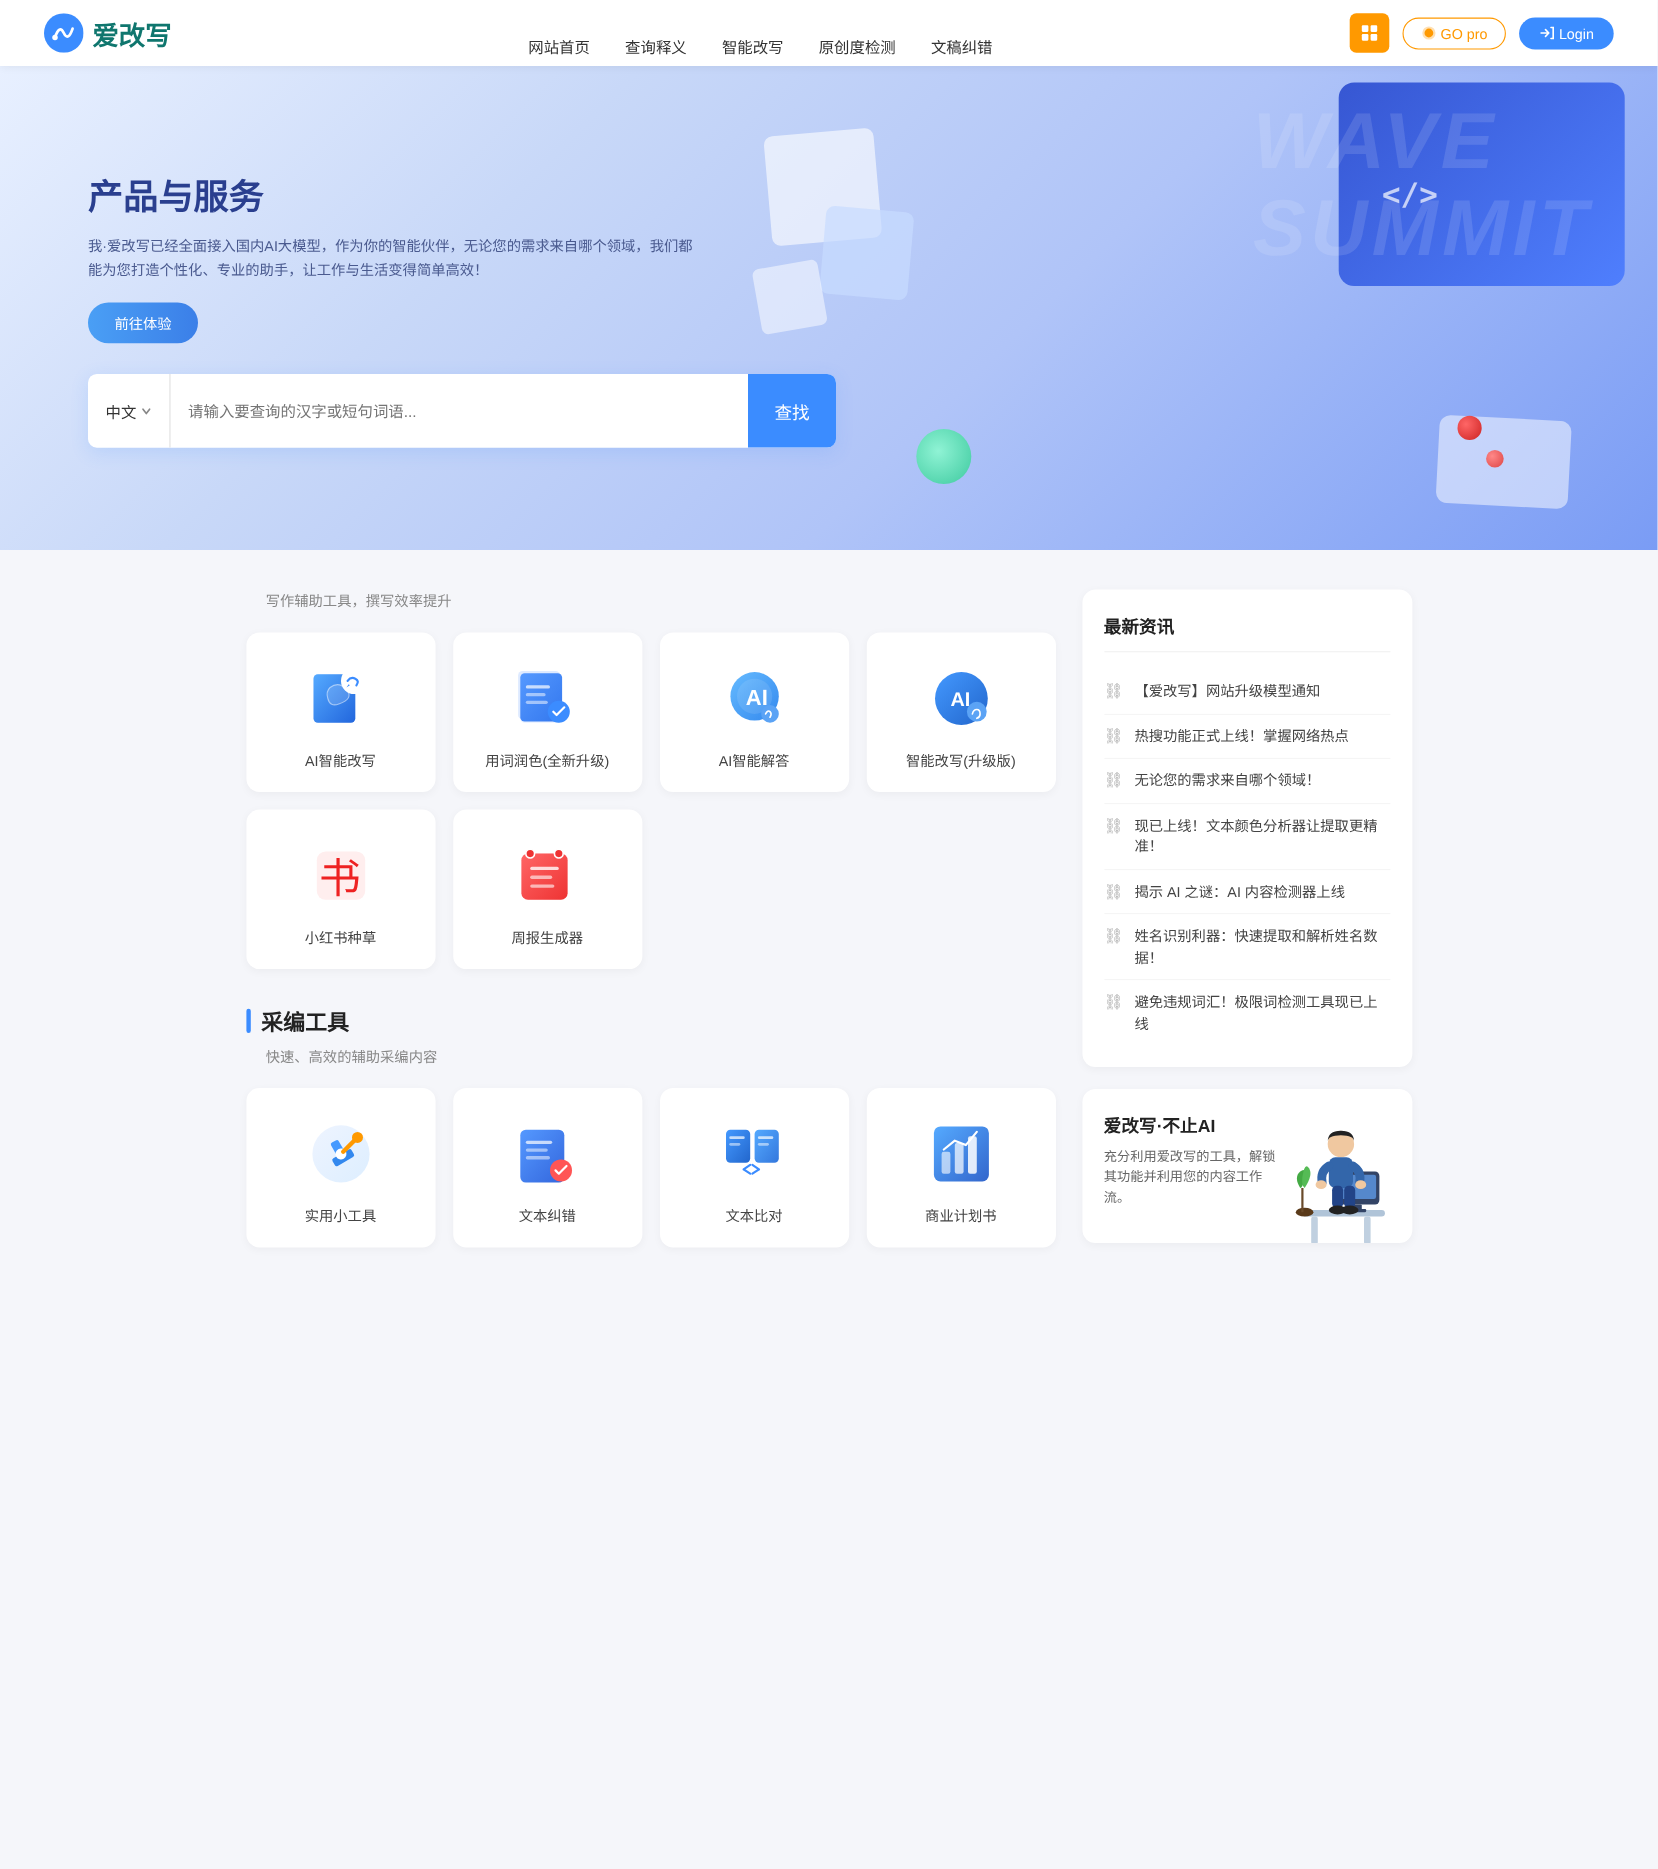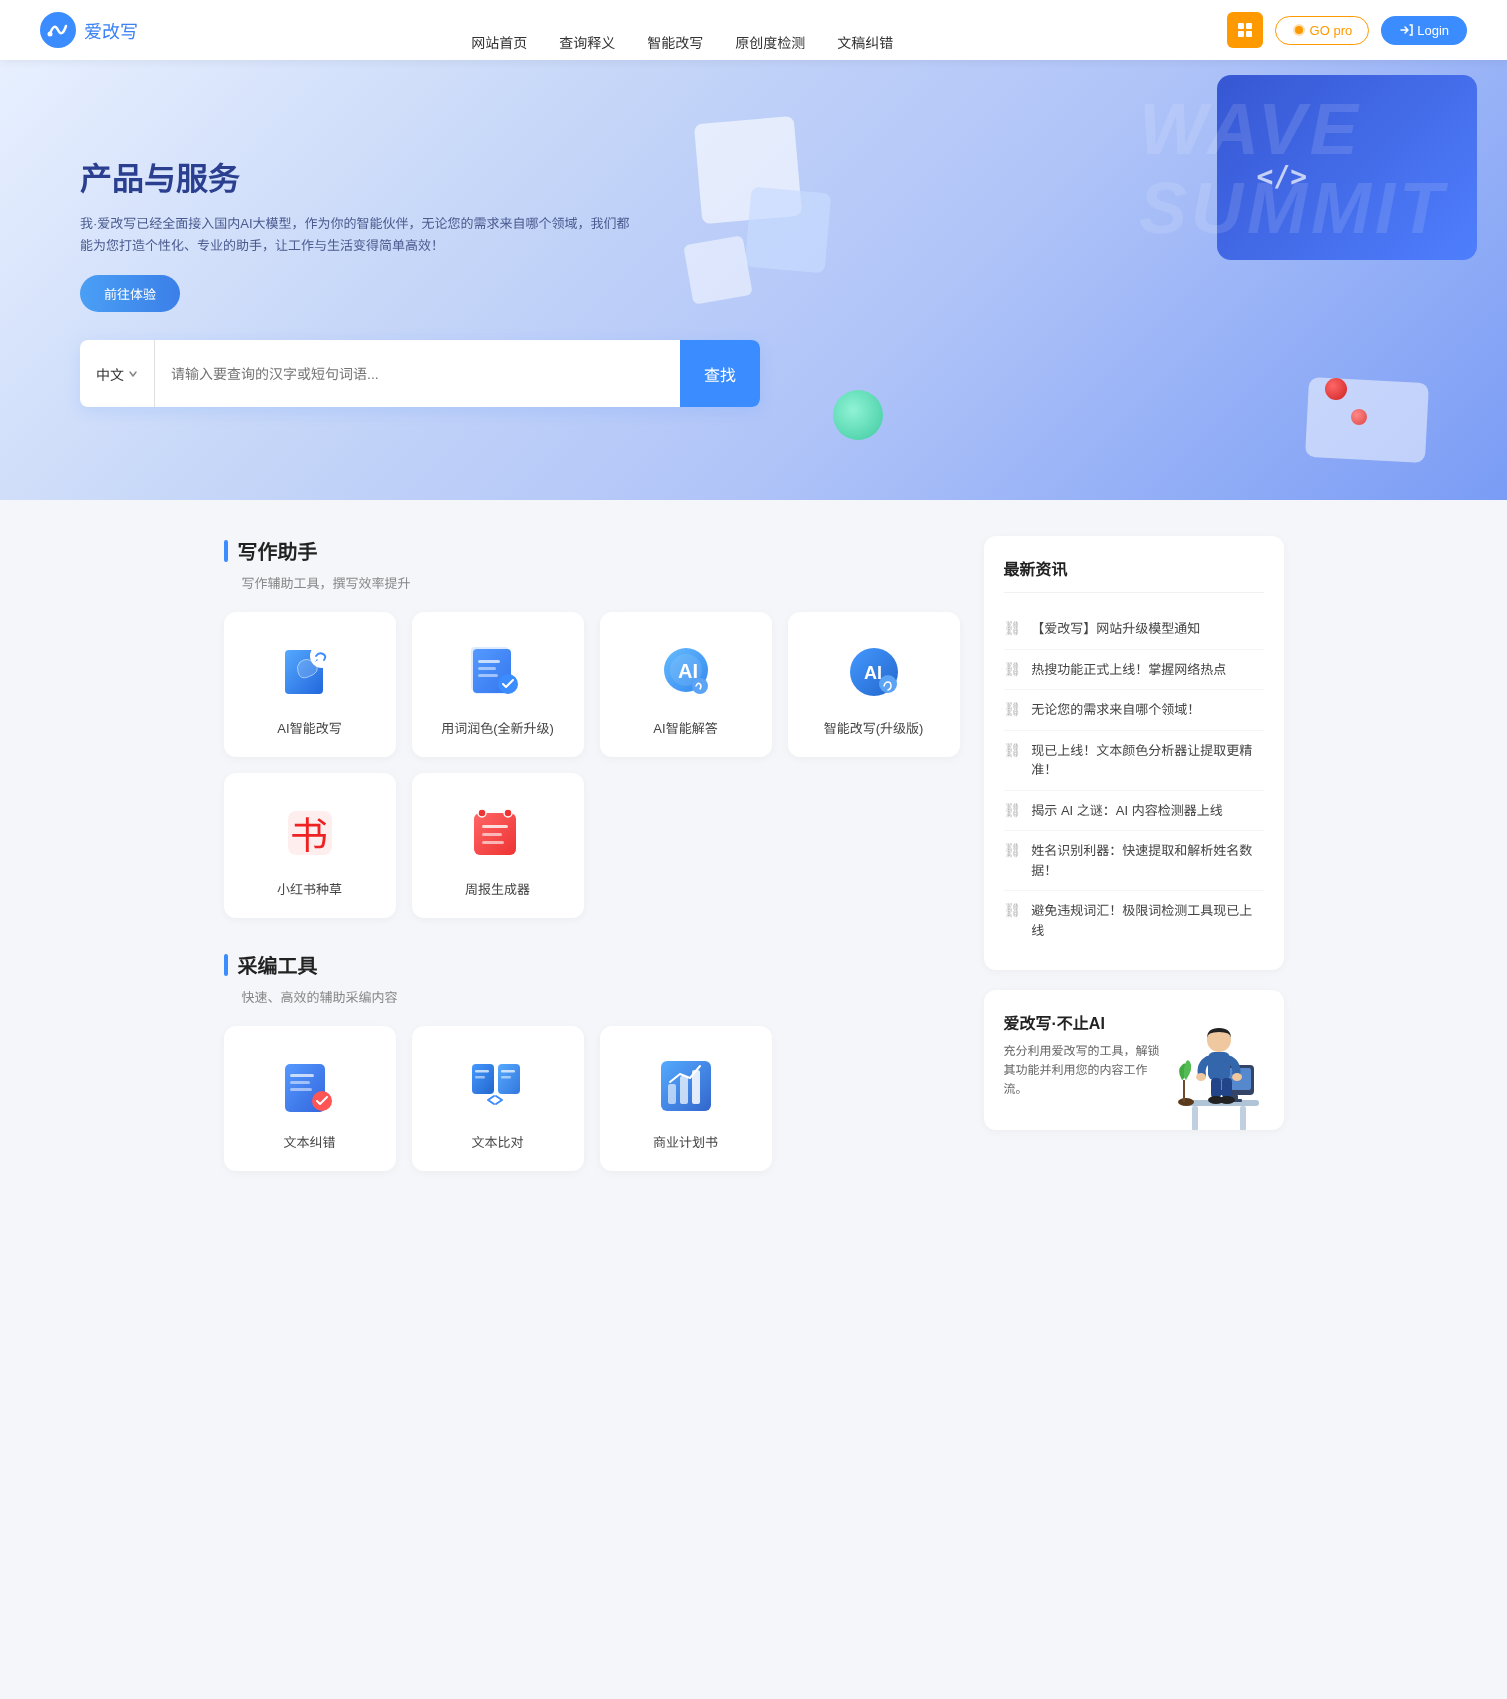--- a/index.html
+++ b/index.html
@@ -21,23 +21,23 @@
     .logo-area {
       display: flex;
       align-items: center;
       gap: 8px;
     }
     .logo-icon {
       width: 36px;
       height: 36px;
     }
     .logo-text {
-      font-size: 18px;
-      font-weight: normal;
-      color: #3b82f6;
+      font-size: 24px;
+      font-weight: bold;
+      color: #0f766e;
     }
     .nav {
       display: flex;
       gap: 32px;
       align-items: center;
     }
     .nav-item {
       font-size: 14px;
       color: #333;
       cursor: pointer;
@@ -420,24 +420,20 @@
       <button class="btn-search">查找</button>
     </div>
   </div>
 </section>
 
 <div class="main-content">
 
   <div class="left-panel">
 
     <div>
-      <div class="section-heading">
-        <div class="section-bar"></div>
-        <span class="section-title">写作助手</span>
-      </div>
       <p class="section-subtitle">写作辅助工具，撰写效率提升</p>
 
       <div class="tools-grid">
 
         <div class="tool-card">
           <div class="tool-icon icon-ai-rewrite">
             <svg viewBox="0 0 60 60">
               <rect x="5" y="8" width="38" height="44" rx="4" fill="#e8f0ff"></rect>
               <rect x="5" y="8" width="38" height="44" rx="4" fill="url(#bluegrad2)"></rect>
               <defs>
@@ -556,20 +552,41 @@
 
     <div style="margin-top: 32px;">
       <div class="section-heading">
         <div class="section-bar"></div>
         <span class="section-title">采编工具</span>
       </div>
       <p class="section-subtitle">快速、高效的辅助采编内容</p>
 
       <div class="tools-grid">
 
+        <div class="tool-card">
+          <div class="tool-icon icon-utils">
+            <svg viewBox="0 0 60 60">
+              <circle cx="30" cy="30" r="26" fill="url(#utilgrad)"></circle>
+              <defs>
+                  <linearGradient id="utilgrad" x1="0" y1="0" x2="1" y2="1">
+                    <stop offset="0%" stop-color="#eef4ff"></stop>
+                    <stop offset="100%" stop-color="#ddeeff"></stop>
+                  </linearGradient>
+                </defs>
+              <g transform="translate(12,12) rotate(-30 18 18)">
+                <rect x="14" y="5" width="8" height="18" rx="2" fill="#4499ff"></rect>
+                <rect x="8" y="18" width="20" height="8" rx="2" fill="#3388ee"></rect>
+                <circle cx="18" cy="18" r="5" fill="#fff"></circle>
+              </g>
+              <path d="M32 28 L44 16" stroke="#ff9900" stroke-width="4" stroke-linecap="round"></path>
+              <circle cx="45" cy="15" r="5" fill="#ff9900"></circle>
+            </svg>
+          </div>
+          <span class="tool-name">实用小工具</span>
+        </div>
 
         <div class="tool-card">
           <div class="tool-icon icon-grammar">
             <svg viewBox="0 0 60 60">
               <rect x="5" y="8" width="40" height="48" rx="5" fill="url(#gramgrad)"></rect>
               <defs>
                   <linearGradient id="gramgrad" x1="0" y1="0" x2="1" y2="1">
                     <stop offset="0%" stop-color="#5599ff"></stop>
                     <stop offset="100%" stop-color="#3366dd"></stop>
                   </linearGradient>

